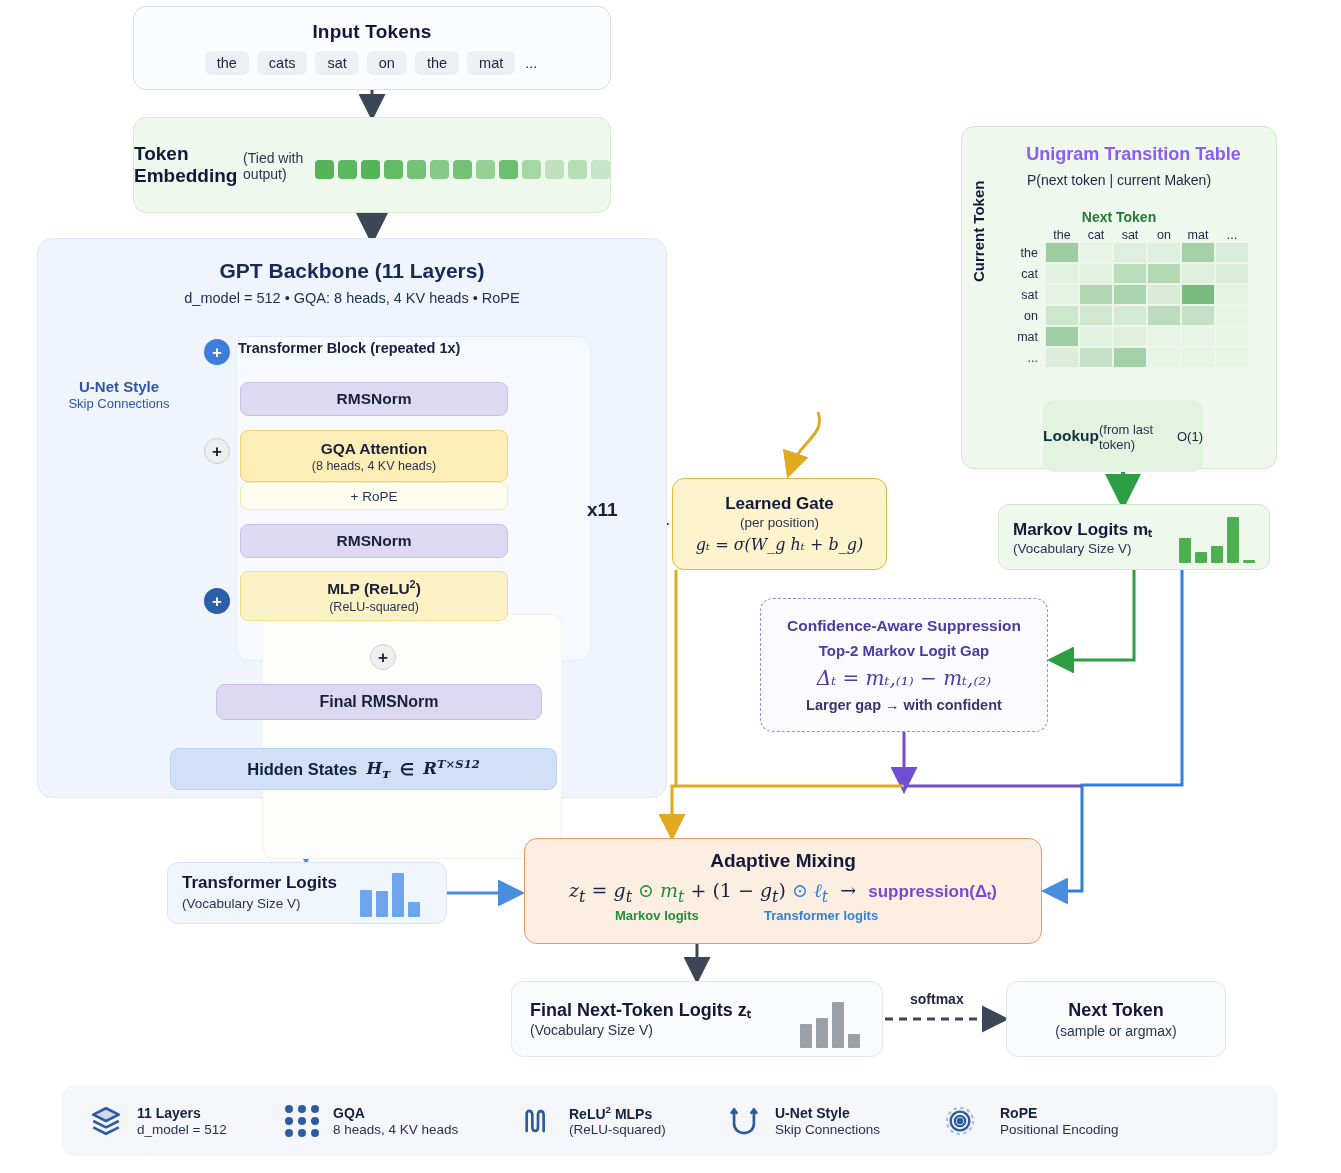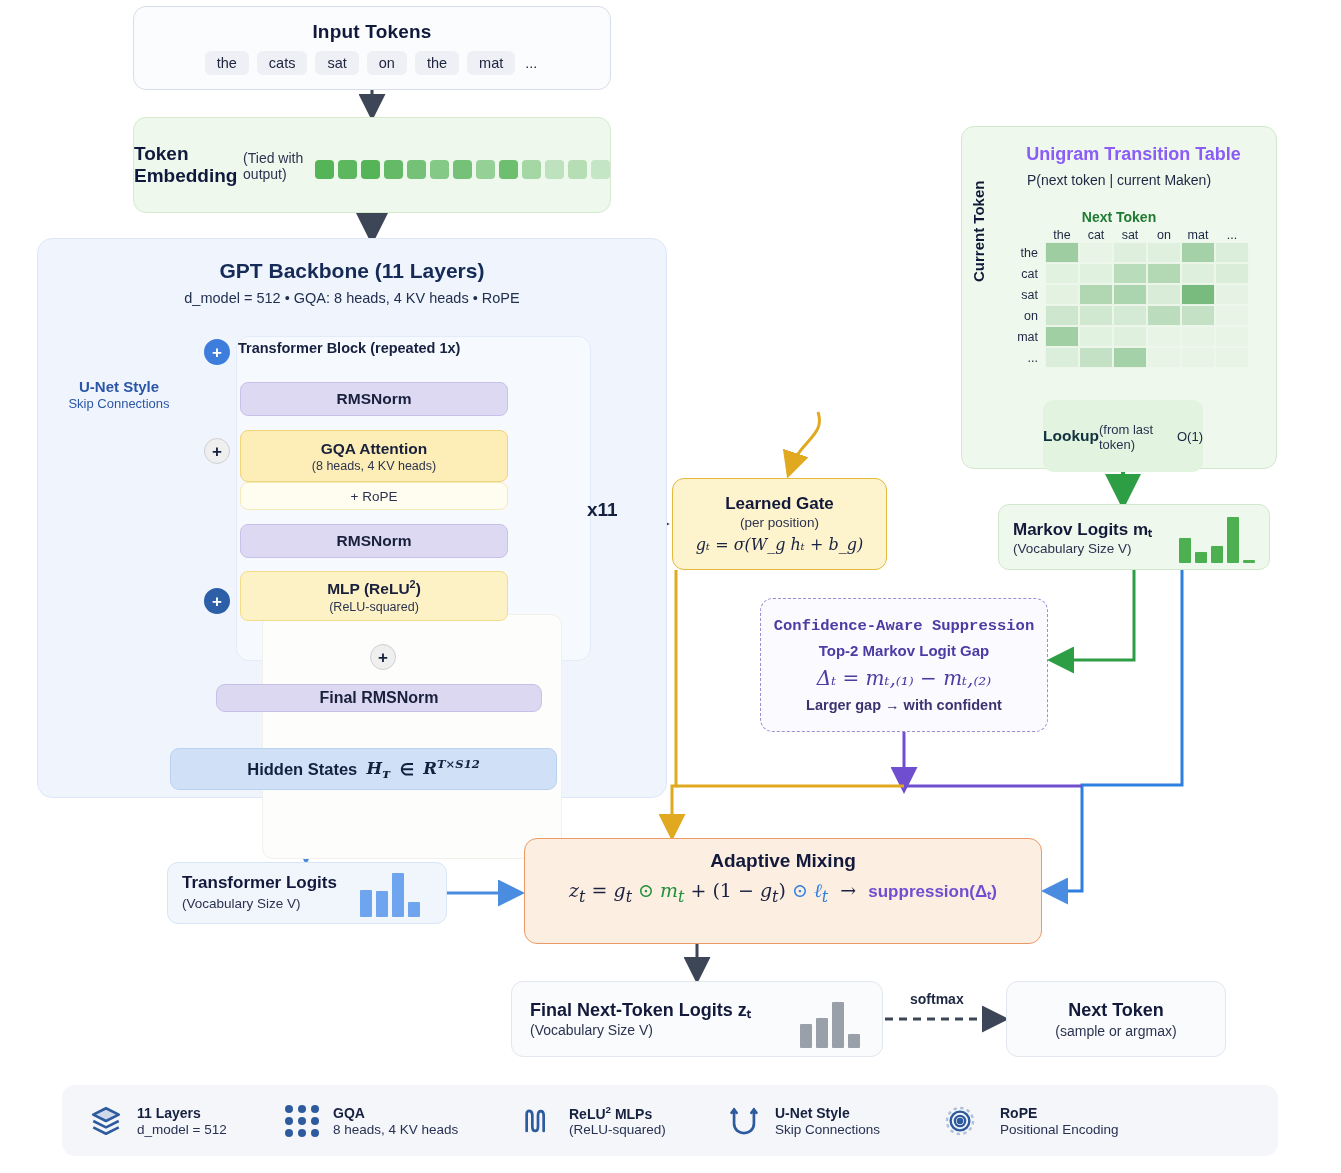--- a/index.html
+++ b/index.html
@@ -75,21 +75,21 @@
   #gqa-attention .sub { font-size:12.5px; font-weight:normal; margin-top:1px; }
   #rope-strip { top:482px; height:28px; background:#fffdf0; border:1.2px solid #f6e9b9;
     font-size:13.5px; font-weight:normal; color:#2b3350; }
   #rmsnorm-2 { top:524px; height:34px; background:#ded9f2; border:1.3px solid #c9c1ea; }
   #mlp-relu2 { top:571px; height:50px; background:#fdf2c6; border:1.4px solid #f3dc8a; }
   #mlp-relu2 .sub { font-size:12.5px; font-weight:normal; margin-top:1px; }
 
   #x11-label { position:absolute; left:587px; top:499px; font-size:19px; font-weight:bold; color:#14213f; }
 
   #final-rmsnorm {
-    position:absolute; left:216px; top:684px; width:326px; height:28px;
+    position:absolute; left:216px; top:684px; width:326px; height:36px;
     background:#ddd8f1; border:1.3px solid #c8c0e8; border-radius:9px;
     display:flex; align-items:center; justify-content:center;
     font-size:16px; font-weight:bold; color:#18203c;
   }
   #hidden-states {
     position:absolute; left:170px; top:748px; width:387px; height:42px;
     background:#cfe0f7; border:1.2px solid #bad2f1; border-radius:9px;
     display:flex; align-items:center; justify-content:center;
     font-size:16.5px; font-weight:bold; color:#15203f;
   }
@@ -162,21 +162,21 @@
   .barset { position:absolute; display:flex; align-items:flex-end; gap:4px; }
   .bar { width:12px; background:#4caf50; border-radius:1px; }
 
   
   #confidence-suppression {
     position:absolute; left:760px; top:598px; width:288px; height:134px;
     background:#fbfaff; border:1.8px dashed #9b8fd4; border-radius:13px;
     display:flex; flex-direction:column; align-items:center; justify-content:center;
     color:#4b3ba3;
   }
-  #confidence-suppression .l1 { font-size:15.5px; font-weight:bold;font-family:Liberation Mono, monospace; }
+  #confidence-suppression .l1 { font-size:15.5px; font-weight:bold; }
   #confidence-suppression .l2 { font-size:15px; font-weight:bold; margin-top:7px; }
   #confidence-suppression .l3 { font-size:20px; margin-top:7px; font-family:"DejaVu Serif", serif; font-style:italic; }
   #confidence-suppression .l4 { font-size:14.5px; font-weight:bold; margin-top:7px; color:#3b3470; }
 
   
   #transformer-logits {
     position:absolute; left:167px; top:862px; width:280px; height:62px;
     background:#f1f6fd; border:1.3px solid #d8e5f8; border-radius:11px;
   }
   #transformer-logits .ttl { position:absolute; left:14px; top:10px; font-size:17px; font-weight:bold; color:#12193a; }
@@ -516,20 +516,24 @@
       </div>
   </div>
 
   <div id="adaptive-mixing">
     <div class="ttl">Adaptive Mixing</div>
     <div class="formula">
       <i>z<sub>t</sub></i> = <i>g<sub>t</sub></i> <span class="green">⊙</span> <span class="green"><i>m<sub>t</sub></i></span>
       + (1 − <i>g<sub>t</sub></i>) <span class="blue">⊙</span> <span class="blue"><i>ℓ<sub>t</sub></i></span>
       &nbsp;→&nbsp; <span class="purple">suppression(Δₜ)</span>
     </div>
+    <div class="mixlabels">
+      <span id="markov-logits-caption">Markov logits</span>
+      <span id="transformer-logits-caption">Transformer logits</span>
+    </div>
   </div>
 
   <div class="box" id="final-logits">
     <div class="ttl">Final Next-Token Logits  zₜ</div>
     <div class="sub">(Vocabulary Size V)</div>
     <div class="barset" id="final-bars" style="left:288px; bottom:8px; height:48px;">
         <div class="bar" style="height: 23.92px; background: rgb(154, 160, 170);"></div>
         <div class="bar" style="height: 29.9px; background: rgb(154, 160, 170);"></div>
         <div class="bar" style="height: 46px; background: rgb(154, 160, 170);"></div>
         <div class="bar" style="height: 13.8px; background: rgb(154, 160, 170);"></div>

